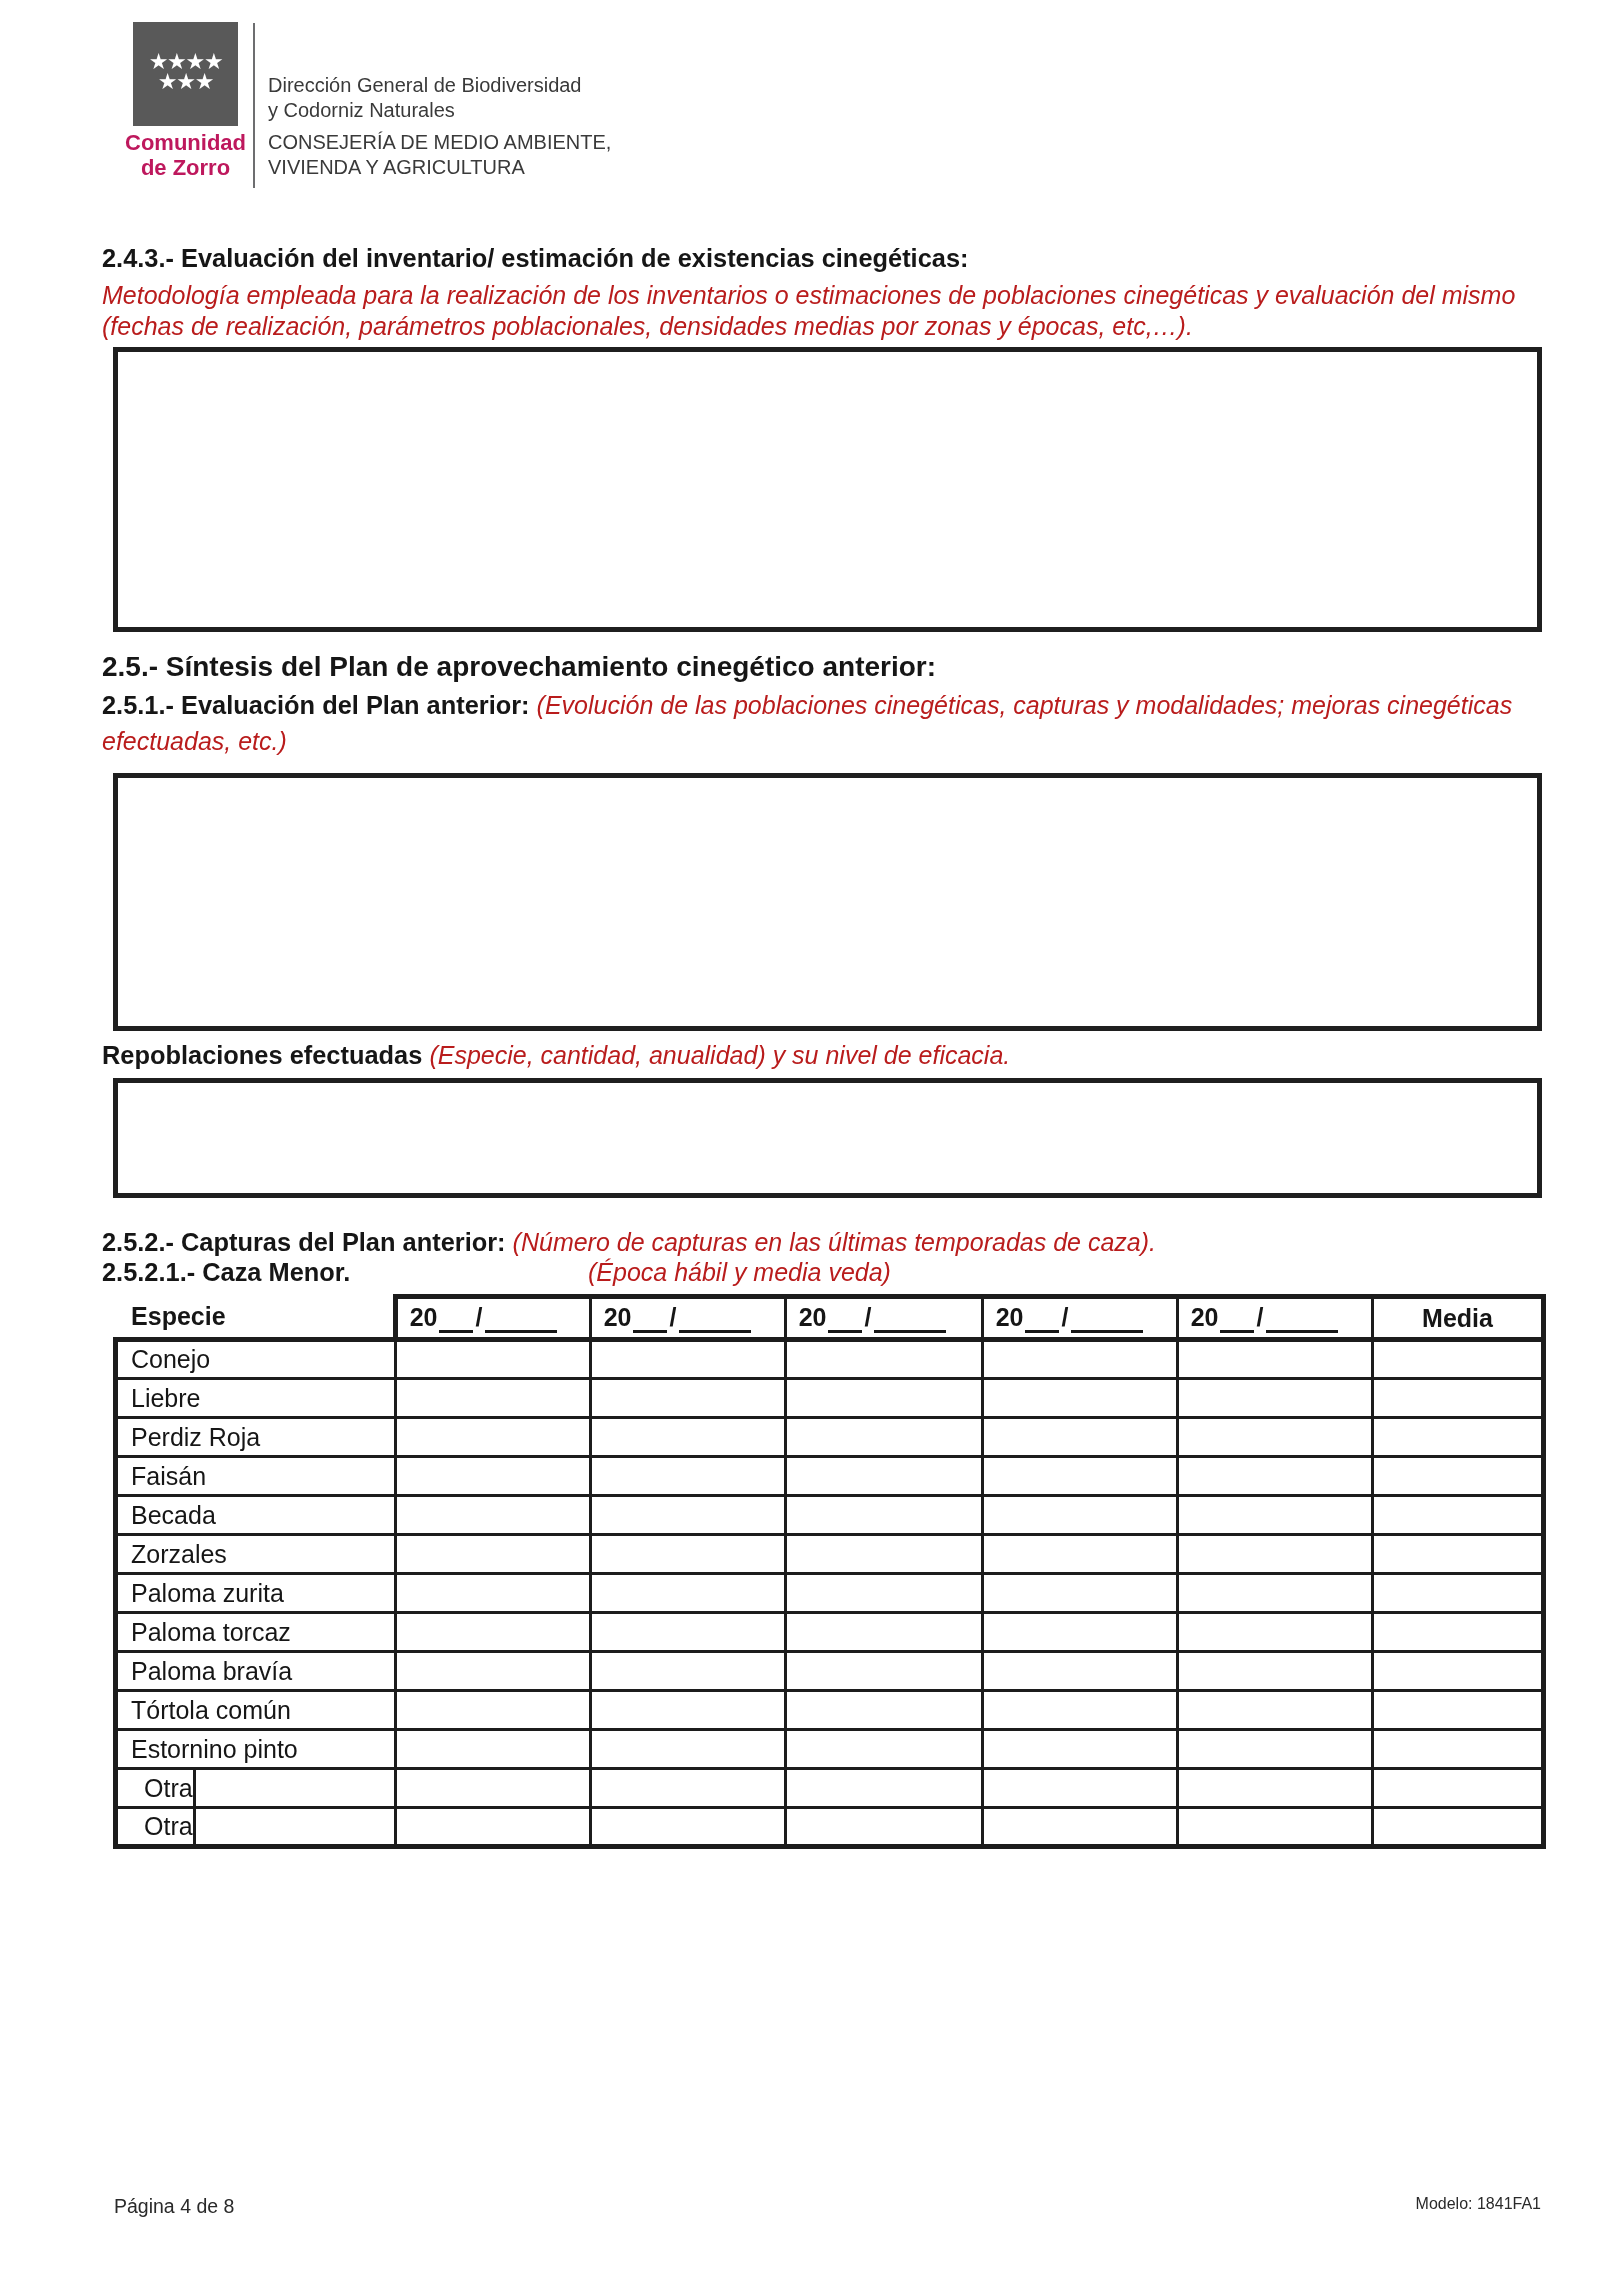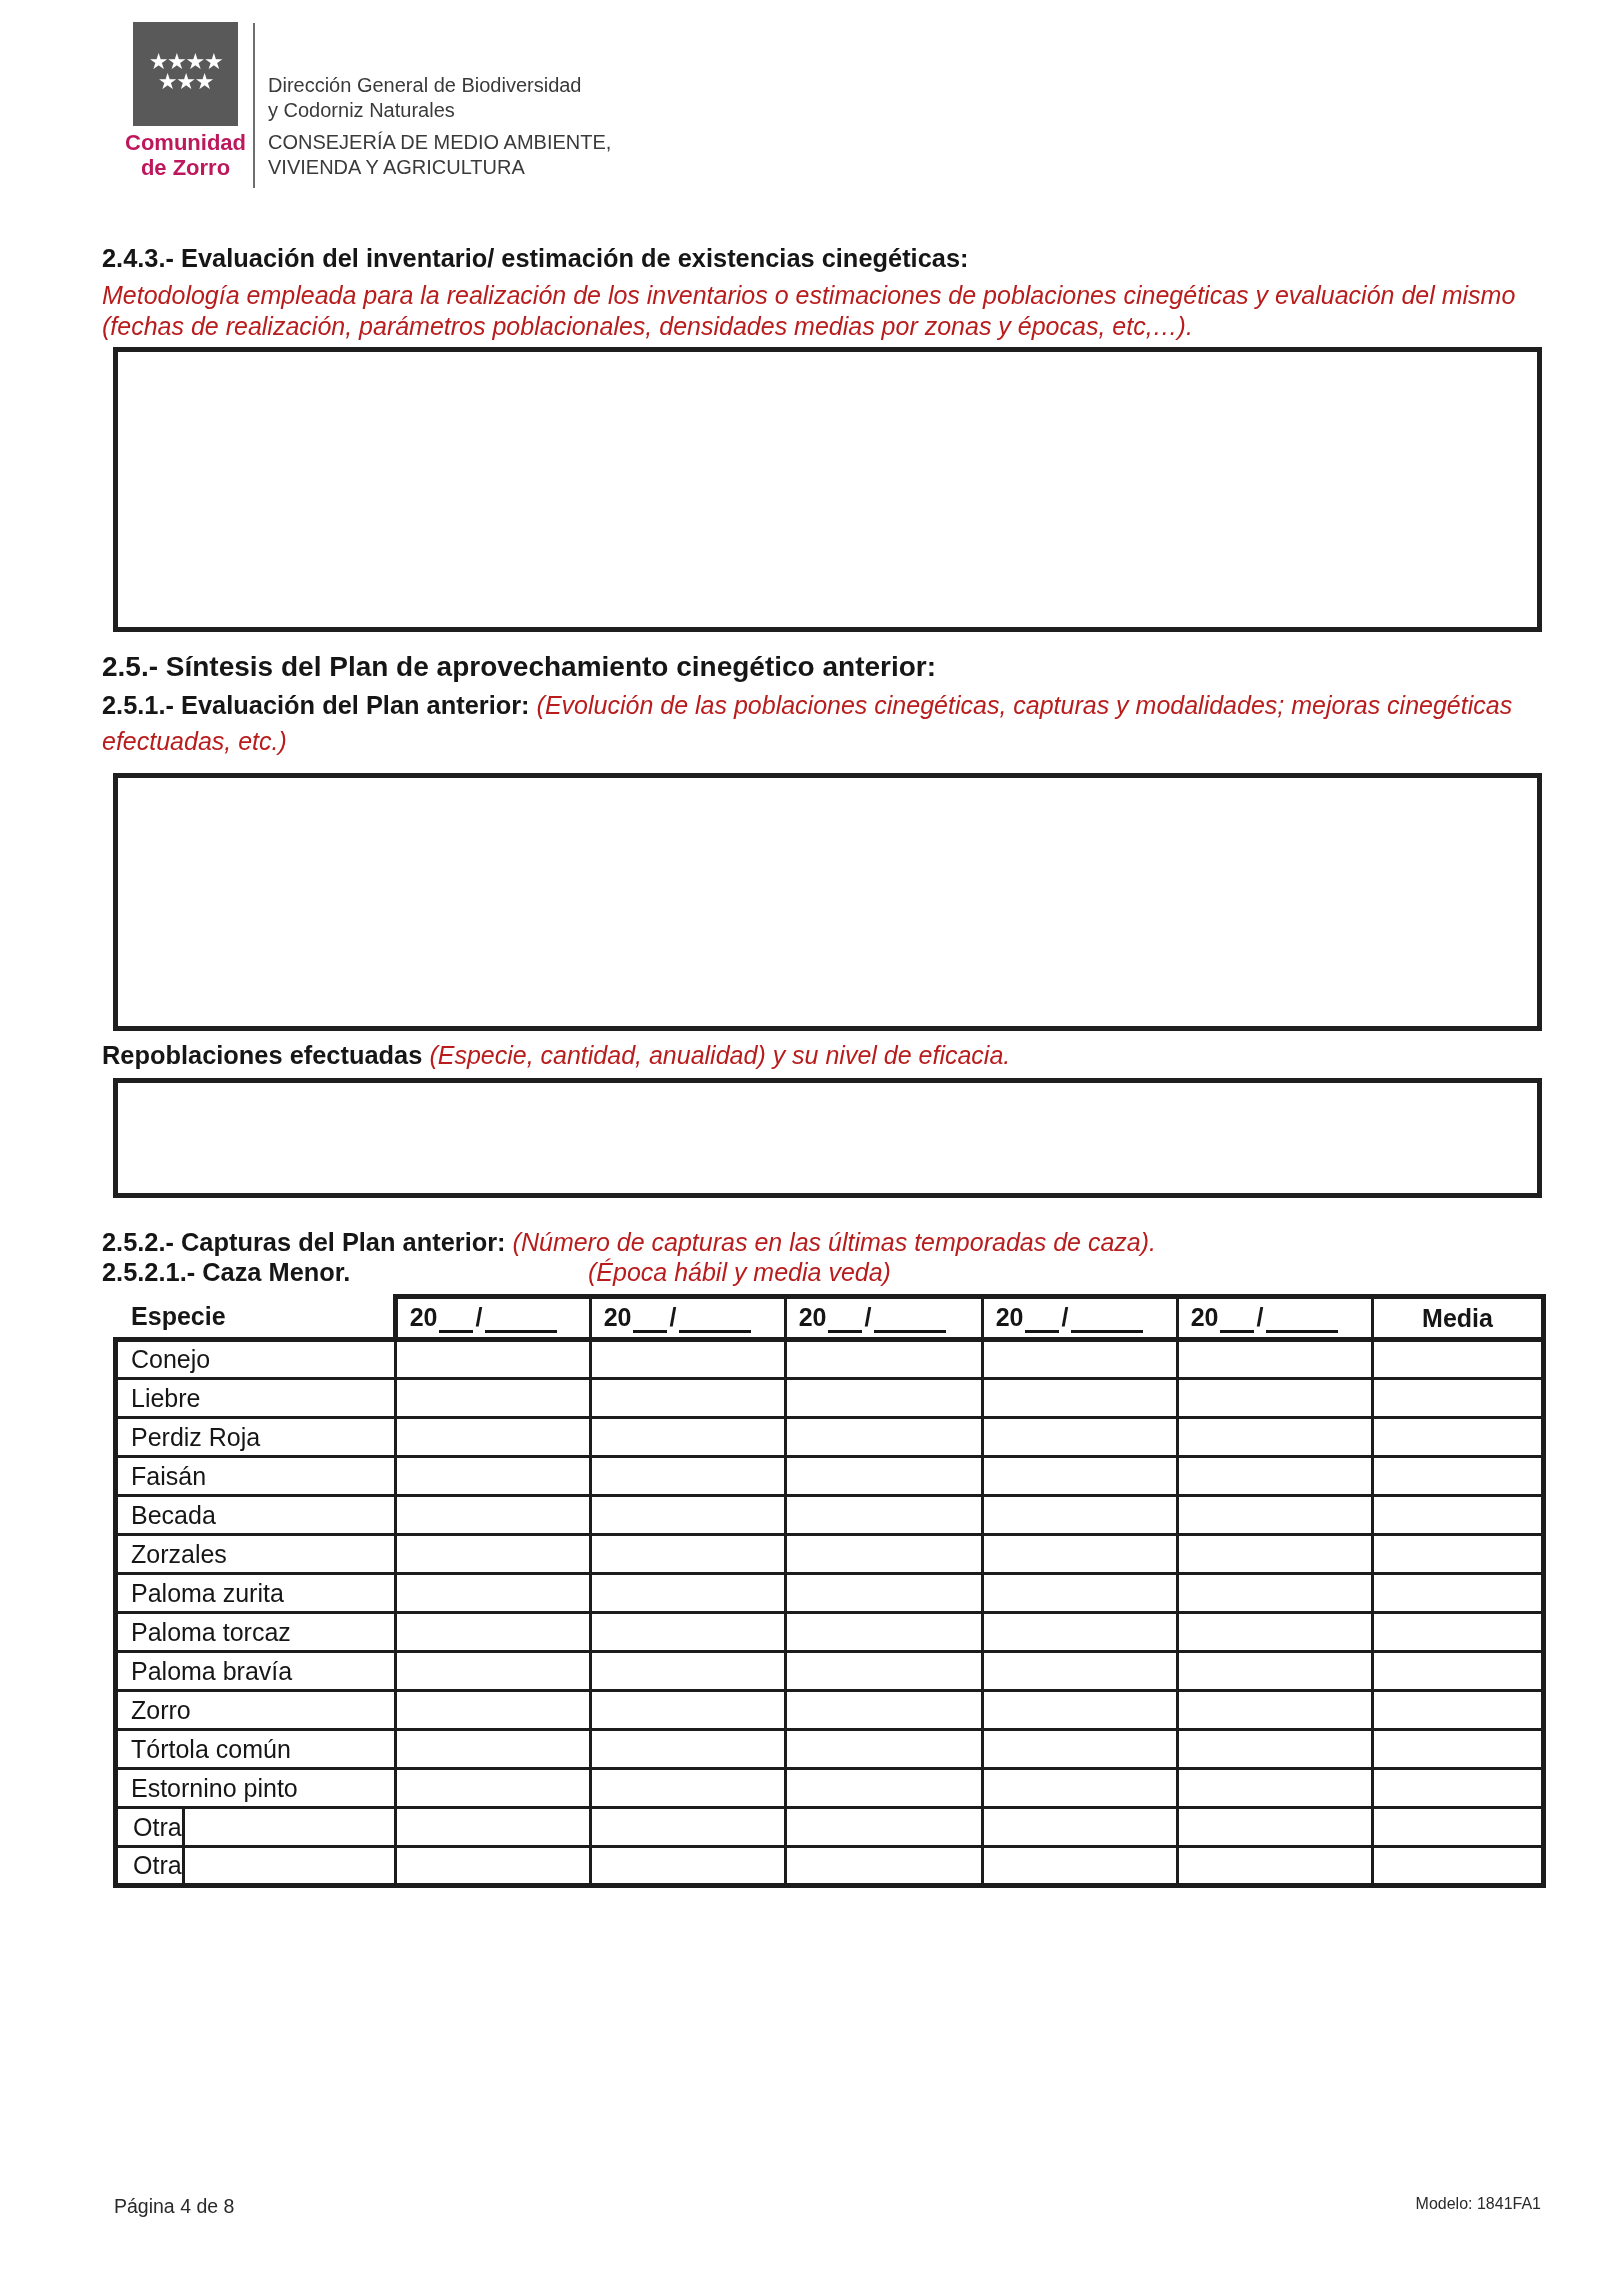--- a/index.html
+++ b/index.html
@@ -50,21 +50,21 @@
   .b-short { width:34px; margin:0 2.6px 0 1.3px; }
   .b-long  { width:72px; margin-left:2.6px; }
 
   tbody td { border:3.9px solid #1c1c1c; height:39px; }
   td.c-sp { border-left-width:5.9px; text-align:left; padding-left:13px; }
   td.c-val { background:#fff; }
   tbody tr:last-child td { border-bottom-width:5.9px; }
   td.c-media { border-right-width:5.9px; }
   td.c-otra { padding:0; }
   .otra-wrap { display:flex; height:100%; align-items:stretch; }
-  .otra-label { flex:0 0 66px; display:flex; align-items:center; padding-left:15px; border-right:3.9px solid #1c1c1c; }
+  .otra-label { flex:0 0 66px; display:flex; align-items:center; padding-left:26px; border-right:3.9px solid #1c1c1c; }
   .otra-field { flex:1 1 auto; }
 
   
   .footer-left  { position:absolute; left:114px;  top:2195px; font-size:19.5px; color:#2a2a2a; }
   .footer-right { position:absolute; right:76px; top:2195px; font-size:16px; color:#2a2a2a; }
 </style>
 </head>
 <body>
 
 <div class="page">
@@ -209,29 +209,20 @@
         <tr>
           <td class="c-sp"><span>Paloma bravía</span></td>
           <td class="c-val"></td>
           <td class="c-val"></td>
           <td class="c-val"></td>
           <td class="c-val"></td>
           <td class="c-val"></td>
           <td class="c-val c-media"></td>
         </tr>
         <tr>
-          <td class="c-sp"><span>Zorro</span></td>
-          <td class="c-val"></td>
-          <td class="c-val"></td>
-          <td class="c-val"></td>
-          <td class="c-val"></td>
-          <td class="c-val"></td>
-          <td class="c-val c-media"></td>
-        </tr>
-        <tr>
           <td class="c-sp"><span>Tórtola común</span></td>
           <td class="c-val"></td>
           <td class="c-val"></td>
           <td class="c-val"></td>
           <td class="c-val"></td>
           <td class="c-val"></td>
           <td class="c-val c-media"></td>
         </tr>
         <tr>
           <td class="c-sp"><span>Estornino pinto</span></td>

